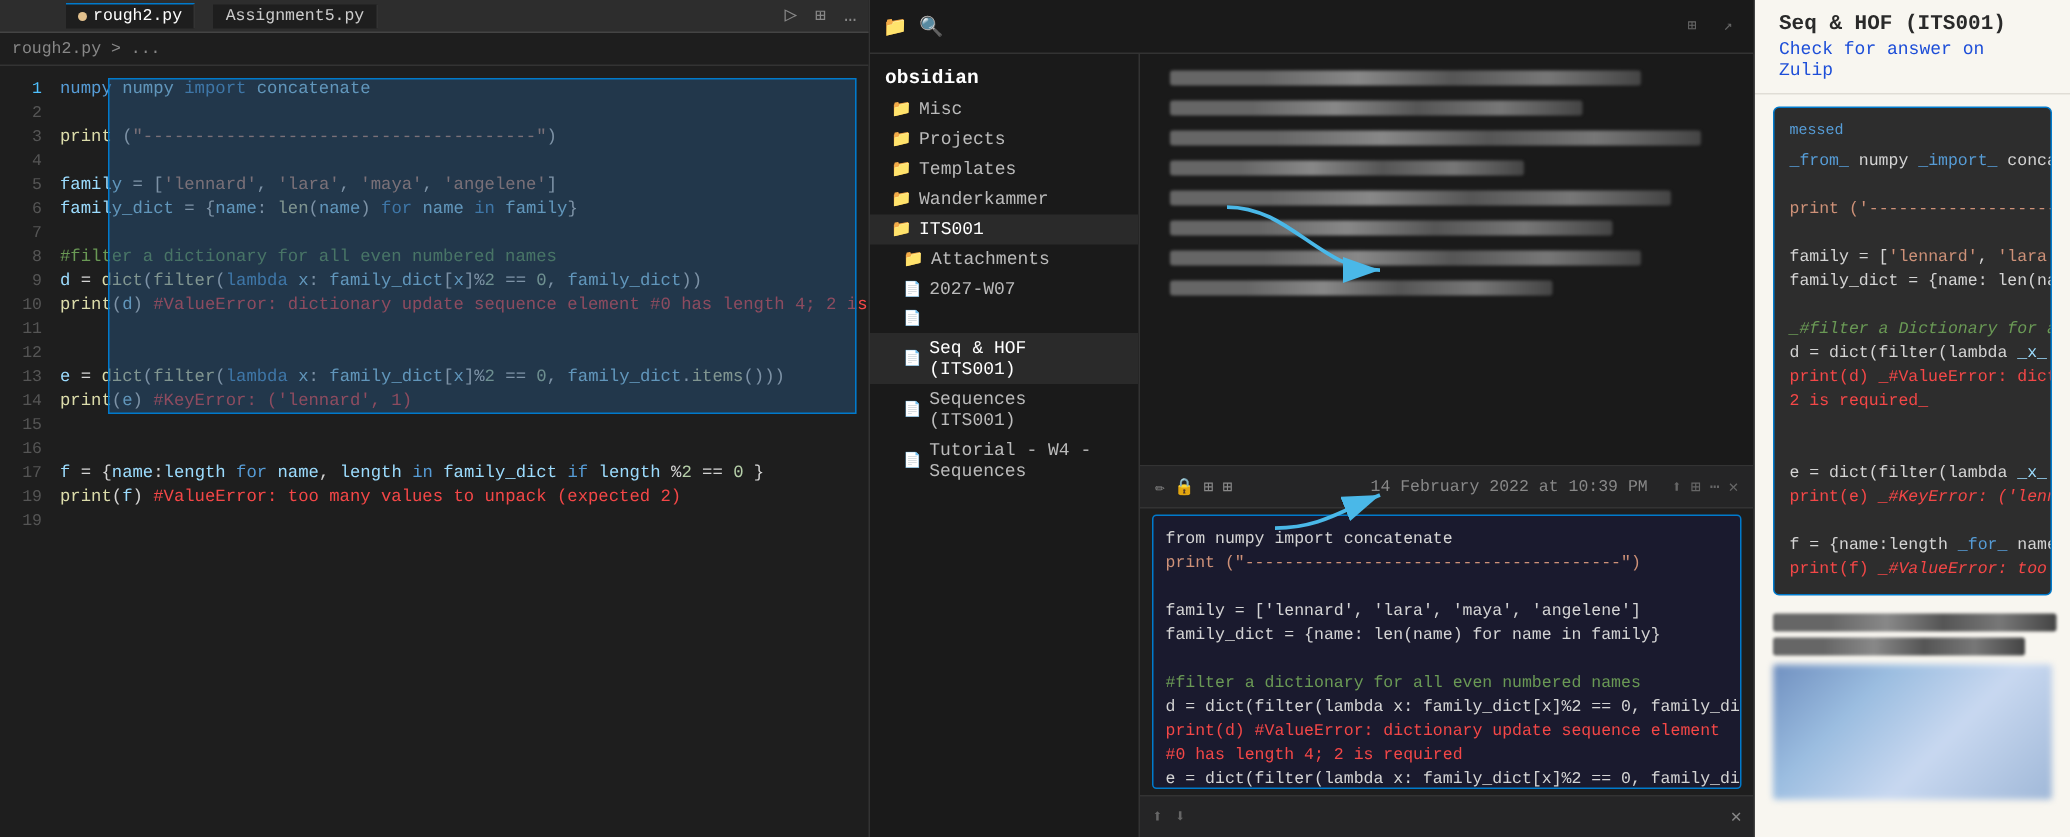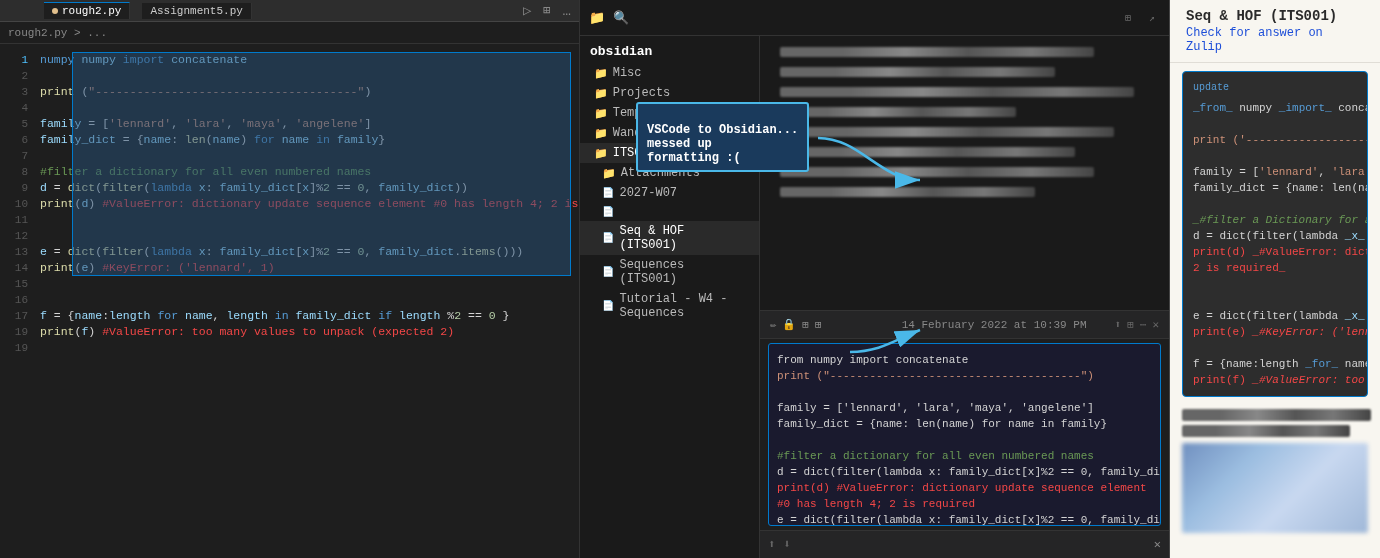--- a/index.html
+++ b/index.html
@@ -208,21 +208,21 @@
     }
 
     #obsidian-bottom-header {
       height: 28px;
       background: #252526;
       display: flex;
       align-items: center;
       padding: 0 10px;
       font-size: 11px;
       color: #888;
-      gap: 20px;
+      gap: 8px;
       border-bottom: 1px solid #333;
     }
 
     #note-code-area {
       flex: 1;
       padding: 8px 12px;
       font-size: 11px;
       color: #d4d4d4;
       line-height: 16px;
       overflow: hidden;
@@ -553,21 +553,21 @@
     </div>
 
     <div id="right-panel">
       <div id="right-header">
         <div id="right-title">Seq &amp; HOF (ITS001)</div>
         <div id="right-subtitle">Check for answer on Zulip</div>
       </div>
 
       <div id="right-content">
         <div id="code-block-area">
-          <div class="code-lang-tag">update</div>
+          <div class="code-lang-tag">messed</div>
           <div class="right-code-line" style="color:#d4d4d4;"><span style="color:#569cd6;">_from_</span> numpy <span style="color:#569cd6;font-family:Liberation Mono, monospace;">_import_</span> concatenate</div>
           <div class="right-code-line">&nbsp;</div>
           <div class="right-code-line" style="color:#ce9178;">print (<span style="color:#ce9178;">'--------------------------------------'</span>)</div>
           <div class="right-code-line">&nbsp;</div>
           <div class="right-code-line" style="color:#d4d4d4;">family = [<span style="color:#ce9178;">'lennard'</span>, <span style="color:#ce9178;">'lara'</span>, , ]</div>
           <div class="right-code-line" style="color:#d4d4d4;">family_dict = {name: len(name)  name  family}</div>
           <div class="right-code-line">&nbsp;</div>
           <div class="right-code-line" style="color:#6a9955;font-style:italic;">_#filter a Dictionary for all even numbered names_</div>
           <div class="right-code-line" style="color:#d4d4d4;">d = dict(filter(lambda <span style="color:#9cdcfe;">_x_</span>: family_dict[]%2 == 0, family_dict))</div>
           <div class="right-code-line" style="color:#f44747;">print(d) _#ValueError: dictionary update sequence element #0 has length 4;</div>
@@ -584,23 +584,20 @@
         <div id="right-bottom">
           <div class="blurred-row" style="width:90%;height:12px;margin:4px 12px;"></div>
           <div class="blurred-row" style="width:80%;height:12px;margin:3px 12px;"></div>
           <div style="margin:6px 12px;width:calc(100% - 24px);height:90px;background:linear-gradient(135deg,#7090c0 0%,#9bbde0 30%,#c8d8f0 60%,#a0b8d8 100%);filter:blur(2px);border-radius:2px;"></div>
         </div>
       </div>
     </div>
 
   </div>
 
-  <div class="annotation-box anno1" style="position:absolute;top:102px;left:636px;background:#1a3a5c;border:2px solid #4ab8e8;padding:5px 9px;font-family:'Courier New',monospace;font-size:12px;font-weight:bold;color:#fff;z-index:100;">
-    <span>VSCode to Obsidian...<br>messed up<br>formatting :(</span>
-  </div>
 
   <svg class="arrow-overlay" style="position:absolute;top:0;left:0;width:1380px;height:558px;pointer-events:none;z-index:99;">
 
     <defs>
       <marker id="arrowhead1" markerWidth="10" markerHeight="7" refX="10" refY="3.5" orient="auto">
         <polygon points="0 0, 10 3.5, 0 7" fill="#4ab8e8"></polygon>
       </marker>
     </defs>
     <path d="M 818,138 C 860,138 880,180 920,180" stroke="#4ab8e8" stroke-width="2.5" fill="none" marker-end="url(#arrowhead1)"></path>
   </svg>

